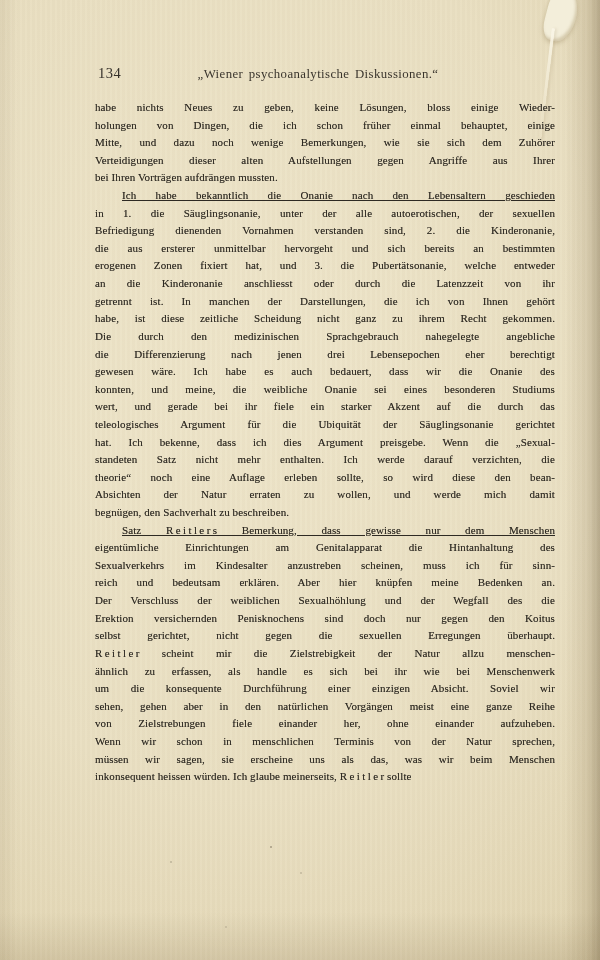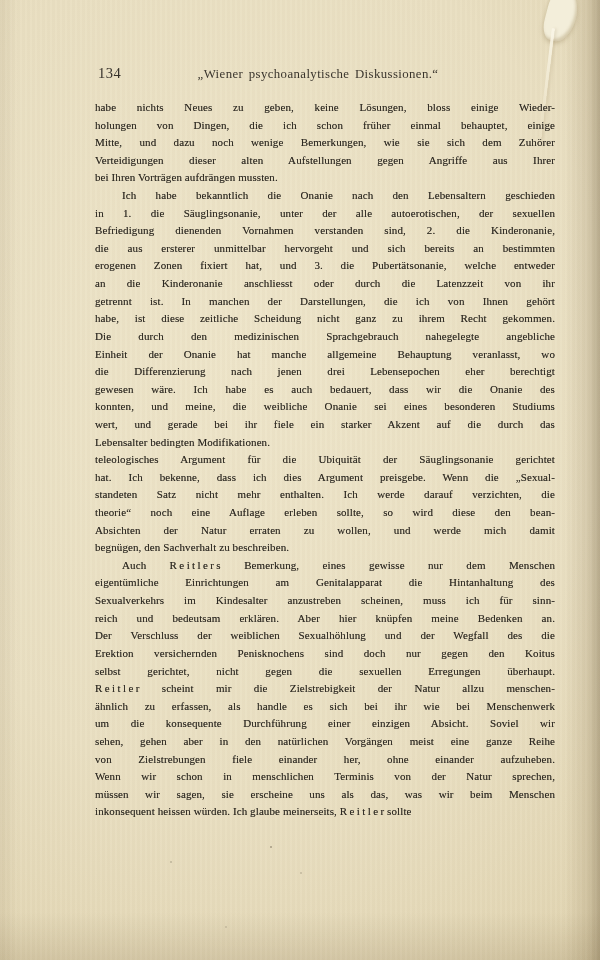--- a/index.html
+++ b/index.html
@@ -79,21 +79,21 @@
     font-size: 11px;
     line-height: 17.62px;
     height: 17.62px;
     text-align: justify;
     text-align-last: justify;
     white-space: normal;
     letter-spacing: 0.1px;
     overflow: visible;
   }
   .line.last { text-align-last: left; }
-  .para.indent .line.first { text-indent: 27px; }
+  .para.indent .line.first { text-indent: 27px; text-decoration: underline; }
 </style>
 </head>
 <body>
 
 <div class="page">
 
   <div class="tear"></div>
   <div class="crease"></div>
   <div class="speck s1"></div>
   <div class="speck s2"></div>
@@ -117,37 +117,35 @@
       <div class="para indent">
         <div class="line first">Ich habe bekanntlich die Onanie nach den Lebensaltern geschieden</div>
         <div class="line">in 1. die Säuglingsonanie, unter der alle autoerotischen, der sexuellen</div>
         <div class="line">Befriedigung dienenden Vornahmen verstanden sind, 2. die Kinderonanie,</div>
         <div class="line">die aus ersterer unmittelbar hervorgeht und sich bereits an bestimmten</div>
         <div class="line">erogenen Zonen fixiert hat, und 3. die Pubertätsonanie, welche entweder</div>
         <div class="line">an die Kinderonanie anschliesst oder durch die Latenzzeit von ihr</div>
         <div class="line">getrennt ist.  In manchen der Darstellungen, die ich von Ihnen gehört</div>
         <div class="line">habe, ist diese zeitliche Scheidung nicht ganz zu ihrem Recht gekommen.</div>
         <div class="line">Die durch den medizinischen Sprachgebrauch nahegelegte angebliche</div>
-        <div class="line">Einheit der Onanie hat manche allgemeine Behauptung veranlasst, wo</div>
         <div class="line">die Differenzierung nach jenen drei Lebensepochen eher berechtigt</div>
         <div class="line">gewesen wäre.  Ich habe es auch bedauert, dass wir die Onanie des</div>
         <div class="line">konnten, und meine, die weibliche Onanie sei eines besonderen Studiums</div>
         <div class="line">wert, und gerade bei ihr fiele ein starker Akzent auf die durch das</div>
-        <div class="line last">Lebensalter bedingten Modifikationen.</div>
       </div>
       <div class="para indent">
         <div class="line">teleologisches Argument für die Ubiquität der Säuglingsonanie gerichtet</div>
         <div class="line">hat. Ich bekenne, dass ich dies Argument preisgebe. Wenn die „Sexual-</div>
         <div class="line">standeten Satz nicht mehr enthalten. Ich werde darauf verzichten, die</div>
         <div class="line">theorie“ noch eine Auflage erleben sollte, so wird diese den bean-</div>
         <div class="line">Absichten der Natur erraten zu wollen, und werde mich damit</div>
         <div class="line last">begnügen, den Sachverhalt zu beschreiben.</div>
       </div>
       <div class="para indent">
-        <div class="line first">Auch R e i t l e r s Bemerkung, eines gewisse nur dem Menschen</div>
+        <div class="line first">Satz R e i t l e r s Bemerkung, dass gewisse nur dem Menschen</div>
         <div class="line">eigentümliche Einrichtungen am Genitalapparat die Hintanhaltung des</div>
         <div class="line">Sexualverkehrs im Kindesalter anzustreben scheinen, muss ich für sinn-</div>
         <div class="line">reich und bedeutsam erklären.  Aber hier knüpfen meine Bedenken an.</div>
         <div class="line">Der Verschluss der weiblichen Sexualhöhlung und der Wegfall des die</div>
         <div class="line">Erektion versichernden Penisknochens sind doch nur gegen den Koitus</div>
         <div class="line">selbst gerichtet, nicht gegen die sexuellen Erregungen überhaupt.</div>
         <div class="line">R e i t l e r scheint mir die Zielstrebigkeit der Natur allzu menschen-</div>
         <div class="line">ähnlich zu erfassen, als handle es sich bei ihr wie bei Menschenwerk</div>
         <div class="line">um die konsequente Durchführung einer einzigen Absicht.  Soviel wir</div>
         <div class="line">sehen, gehen aber in den natürlichen Vorgängen meist eine ganze Reihe</div>

